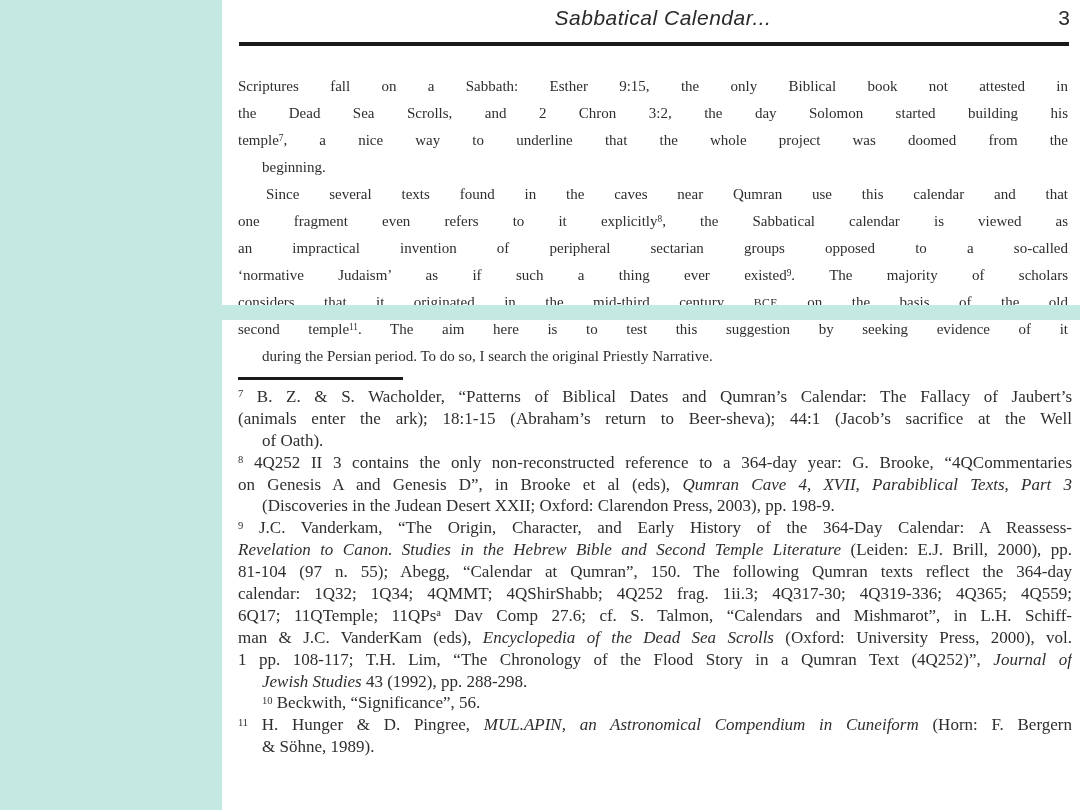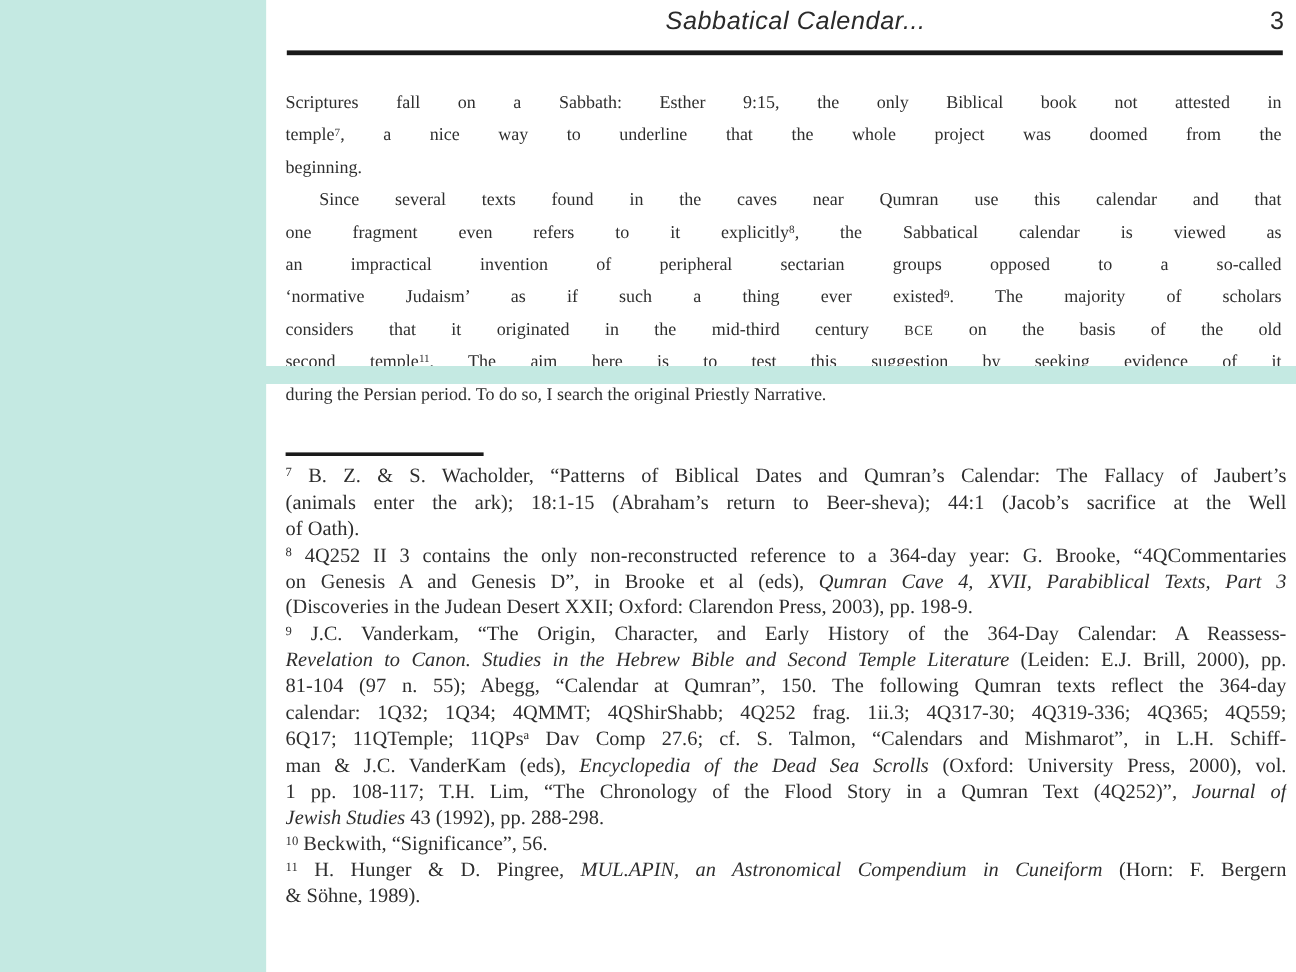--- a/index.html
+++ b/index.html
@@ -51,21 +51,21 @@
     position: absolute; top: 386px; left: 16px; width: 834px;
     font-size: 17px; line-height: 21.9px;
   }
   .line {
     text-align: justify;
     text-align-last: justify;
     height: 27px; overflow: hidden;
     white-space: normal;
   }
   .footnotes .line { height: 21.9px; }
-  .line.last { text-align-last: left; }
+  .line.last { text-align-last: left; margin-left: 24px; }
   .line.indent { text-indent: 28px; }
   .sup {
     font-size: 0.62em;
     position: relative; top: -0.45em;
     vertical-align: baseline;
   }
   .it { font-style: italic; }
   .sc { font-size: 0.78em; letter-spacing: 0.5px; }
   .band {
     position: absolute; left: 0; top: 305px;
@@ -79,20 +79,21 @@
 
 <div class="sidebar" style="background: rgb(196, 233, 226);"></div>
 
 <div class="page">
   <div class="header-title">Sabbatical Calendar...</div>
   <div class="page-number">3</div>
   <div class="head-rule"></div>
 
   <div class="body-text" id="body-text">
       <div class="line"><span>Scriptures fall on a Sabbath: Esther 9:15, the only Biblical book not attested in</span></div>
+      <div class="line"><span>the Dead Sea Scrolls, and 2 Chron 3:2, the day Solomon started building his</span></div>
       <div class="line"><span>temple</span><span class="sup">7</span><span>, a nice way to underline that the whole project was doomed from the</span></div>
       <div class="line last"><span>beginning.</span></div>
       <div class="line indent"><span>Since several texts found in the caves near Qumran use this calendar and that</span></div>
       <div class="line"><span>one fragment even refers to it explicitly</span><span class="sup">8</span><span>, the Sabbatical calendar is viewed as</span></div>
       <div class="line"><span>an impractical invention of peripheral sectarian groups opposed to a so-called</span></div>
       <div class="line"><span>‘normative Judaism’ as if such a thing ever existed</span><span class="sup">9</span><span>. The majority of scholars</span></div>
       <div class="line"><span>considers that it originated in the mid-third century </span><span class="sc">BCE</span><span> on the basis of the old</span></div>
       <div class="line"><span>second temple</span><span class="sup">11</span><span>. The aim here is to test this suggestion by seeking evidence of it</span></div>
       <div class="line last"><span>during the Persian period. To do so, I search the original Priestly Narrative.</span></div>
     </div>

